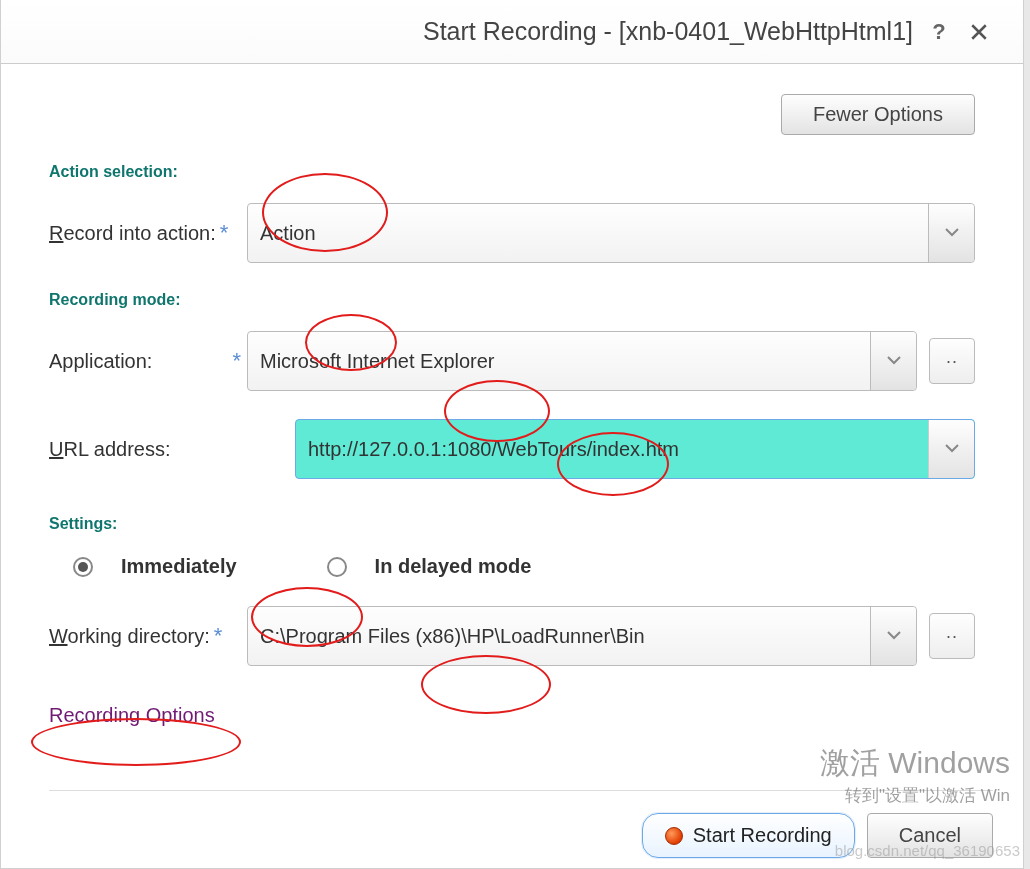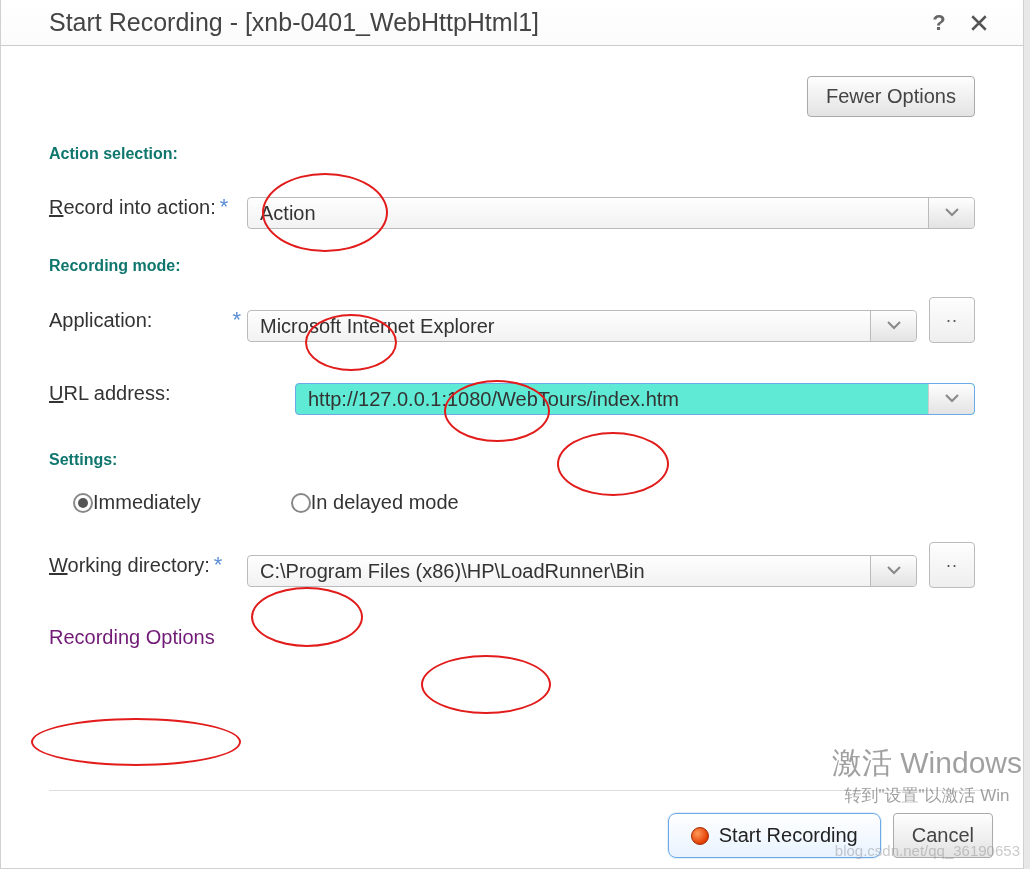--- a/index.html
+++ b/index.html
@@ -13,26 +13,27 @@
       position: relative;
     }
     .dialog {
       position: absolute;
       top: 0; left: 0; right: 6px; bottom: 0;
       background: #fff;
       border: 1px solid #d0d0d0;
       border-top: none;
     }
     .titlebar {
-      height: 46px;
+      height: 64px;
       display: flex;
       align-items: center;
       padding: 0 30px 0 48px;
       border-bottom: 1px solid #ccc;
       background: linear-gradient(to bottom, #ffffff 0%, #fbfbfb 100%);
+      text-align: right;
     }
     .titlebar .title {
       flex: 1;
       font-size: 25px;
       color: #444;
     }
     .titlebar .icon-btn {
       width: 28px;
       height: 28px;
       display: flex;
@@ -48,21 +49,21 @@
       padding: 30px 48px 0 48px;
     }
     .row-fewer {
       display: flex;
       justify-content: flex-end;
       margin-bottom: 28px;
     }
     .btn-std {
       font-size: 20px;
       color: #444;
-      padding: 8px 18px;
+      padding: 8px 31px;
       border: 1px solid #aaa;
       border-radius: 4px;
       background: linear-gradient(to bottom, #fefefe 0%, #e3e3e3 100%);
       cursor: pointer;
     }
     .section-heading {
       font-size: 16px;
       font-weight: bold;
       color: #0f766e;
       margin-bottom: 22px;
@@ -80,31 +81,30 @@
       color: #333;
     }
     .label-col .u { text-decoration: underline; }
     .req {
       color: #5b8dd6;
       font-size: 22px;
       padding: 0 6px 0 4px;
     }
     .combo {
       flex: 1;
-      height: 32px;
+      height: 60px;
       border: 1px solid #bbb;
       border-radius: 4px;
       background: linear-gradient(to bottom, #fefefe 0%, #f2f2f2 100%);
       display: flex;
       align-items: center;
       padding: 0 50px 0 12px;
       font-size: 20px;
       color: #333;
       position: relative;
-      margin-top: 12px;
     }
     .combo.input {
       background: #5eead4;
       border: 1px solid #6da9e6;
     }
     .combo .dd-btn {
       position: absolute;
       right: 0; top: 0; bottom: 0;
       width: 46px;
       display: flex;
@@ -139,22 +139,23 @@
       display: flex;
       align-items: center;
       gap: 90px;
       font-size: 20px;
       color: #333;
       padding-left: 24px;
     }
     .radio-item {
       display: flex;
       align-items: center;
-      gap: 0;
-      cursor: pointer;
+      gap: 28px;
+      cursor: pointer;
+      font-weight: bold;
     }
     .radio-circle {
       width: 20px; height: 20px;
       border: 2px solid #888;
       border-radius: 50%;
       display: flex;
       align-items: center;
       justify-content: center;
       background: #fff;
     }
@@ -182,39 +183,39 @@
     .footer-btns {
       display: flex;
       justify-content: flex-end;
       gap: 12px;
     }
     .btn-primary {
       font-size: 20px;
       color: #222;
       padding: 10px 22px;
       border: 1px solid #6da9e6;
-      border-radius: 8px;
+      border-radius: 16px;
       background: linear-gradient(to bottom, #ffffff 0%, #e8f3ff 100%);
       display: flex;
       align-items: center;
       gap: 10px;
       cursor: pointer;
       box-shadow: 0 0 0 1px rgba(109,169,230,0.2);
     }
     .rec-dot {
       width: 18px; height: 18px;
       border-radius: 50%;
       background: radial-gradient(circle at 35% 35%, #ff9a5a 0%, #e23c00 70%);
       border: 1px solid #a02800;
     }
     .watermark {
       position: absolute;
-      right: 8px;
+      right: 20px;
       bottom: 62px;
-      text-align: center;
+      text-align: right;
       color: rgba(120,120,120,0.7);
       pointer-events: none;
       margin-top: 24px;
     }
     .watermark .big { font-size: 30px; font-family: "Microsoft YaHei", Arial, sans-serif; }
     .watermark .small { font-size: 17px; font-family: "Microsoft YaHei", Arial, sans-serif; }
     .blog-wm {
       position: absolute;
       right: 10px; bottom: 10px;
       font-size: 15px;

